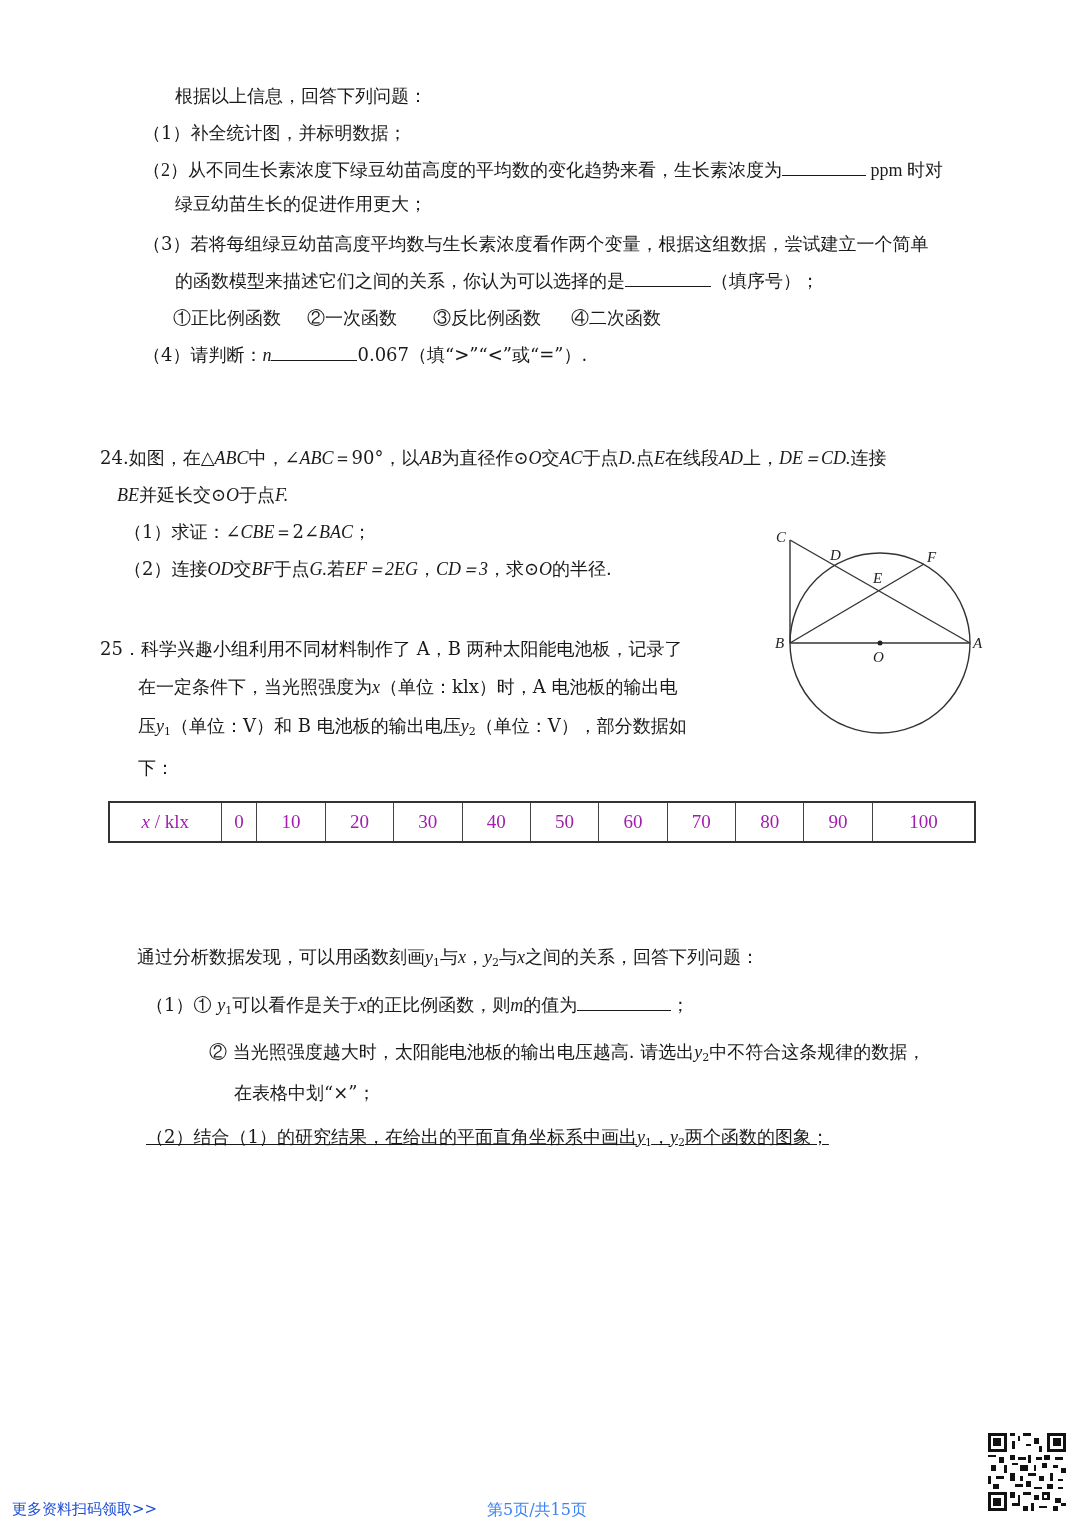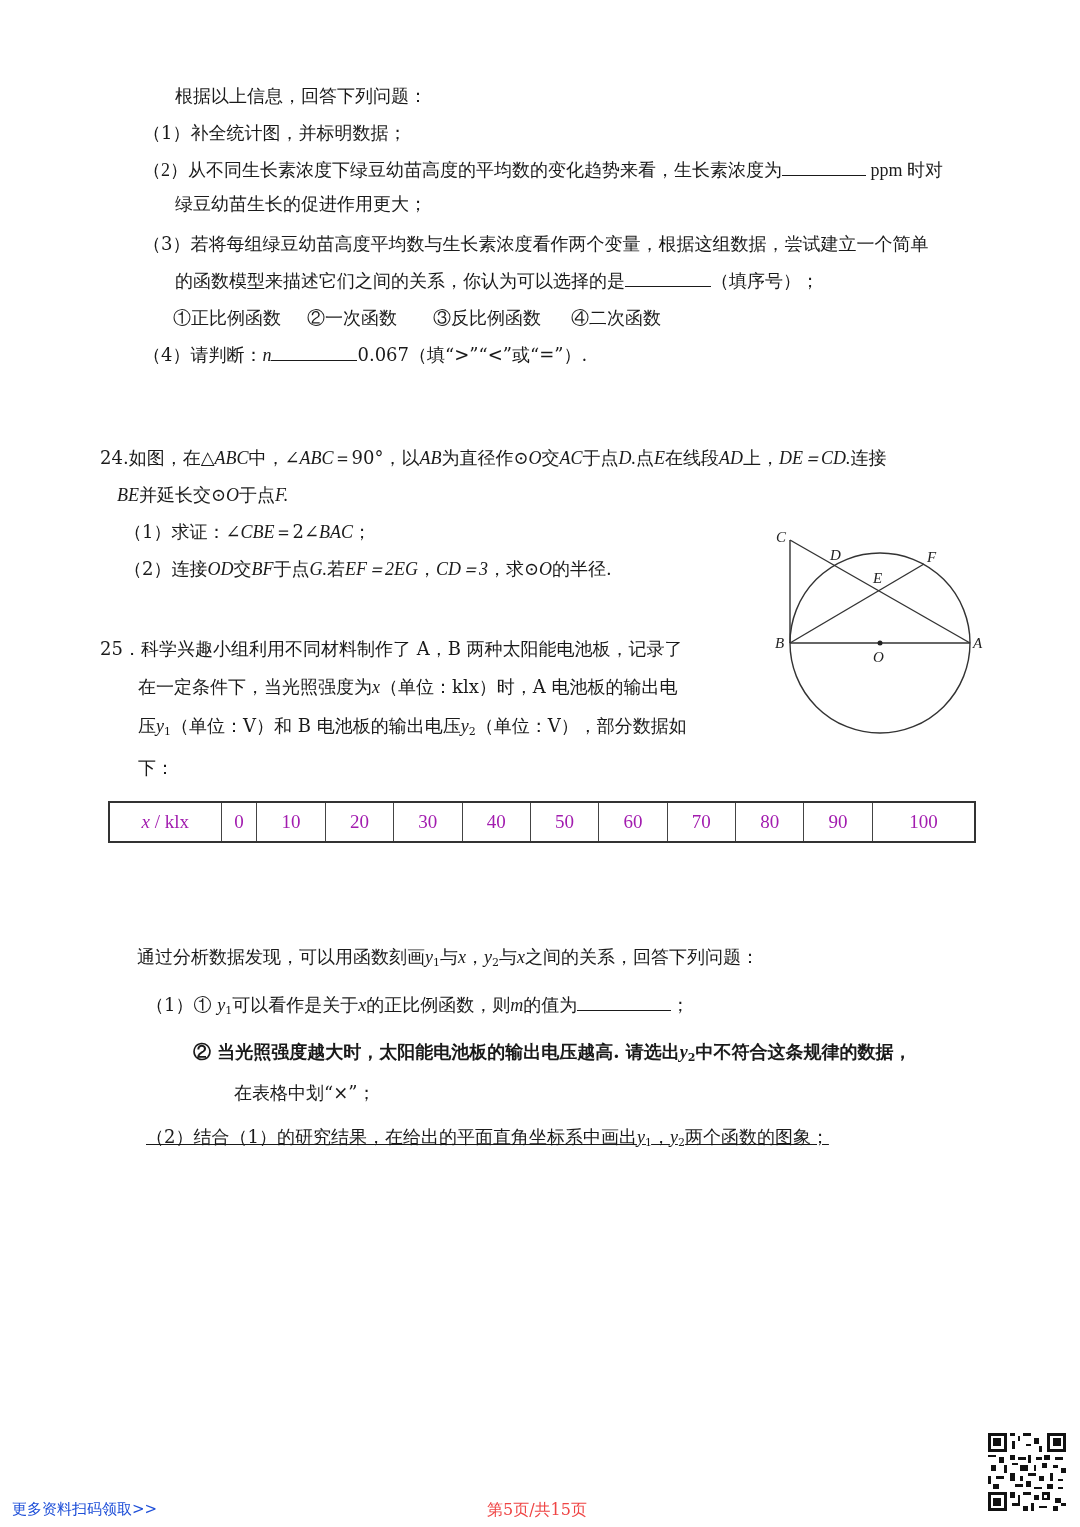--- a/index.html
+++ b/index.html
@@ -53,21 +53,21 @@
 
     .footer-left {
       position: absolute; left: 12px; top: 1500px;
       font-family: "DejaVu Sans", "Liberation Sans", sans-serif;
       font-size: 15px;
       color: #1d4ed8;
       white-space: nowrap;
     }
     .footer-center {
       position: absolute; left: 487px; top: 1500px;
-      font-size: 16px; color: #ef4444;
+      font-size: 16px; color: #3b82f6;
       white-space: nowrap;
     }
     .qr {
       position: absolute; left: 988px; top: 1433px;
       width: 78px; height: 78px;
     }
   </style>
 </head>
 <body>
 
@@ -150,21 +150,21 @@
 </table>
 
 <div class="line" style="left:137px; top:945px;">
   <span>通过分析数据发现，可以用函数刻画</span><span class="it">y</span><sub>1</sub><span>与</span><span class="it">x</span><span>，</span><span class="it">y</span><sub>2</sub><span>与</span><span class="it">x</span><span>之间的关系，回答下列问题：</span>
 </div>
 
 <div class="line" style="left:146px; top:993px;">
   <span>（1）①</span> <span class="it">y</span><sub>1</sub><span>可以看作是关于</span><span class="it">x</span><span>的正比例函数，则</span><span class="it">m</span><span>的值为</span><span class="blank" style="width:94px;"></span><span>；</span>
 </div>
 
-<div class="line" style="left:193px; top:1040px;font-weight:bold;">
+<div class="line" style="left:209px; top:1040px;">
   <span>② 当光照强度越大时，太阳能电池板的输出电压越高. 请选出</span><span class="it">y</span><sub>2</sub><span>中不符合这条规律的数据，</span>
 </div>
 <div class="line" style="left:234px; top:1081px;">在表格中划“×”；</div>
 
 <div class="line" style="left:146px; top:1125px;text-decoration:underline;">
   <span>（2）结合（1）的研究结果，在给出的平面直角坐标系中画出</span><span class="it">y</span><sub>1</sub><span>，</span><span class="it">y</span><sub>2</sub><span>两个函数的图象；</span>
 </div>
 
 <div class="footer-left">更多资料扫码领取&gt;&gt;</div>
 <div class="footer-center">第5页/共15页</div>

